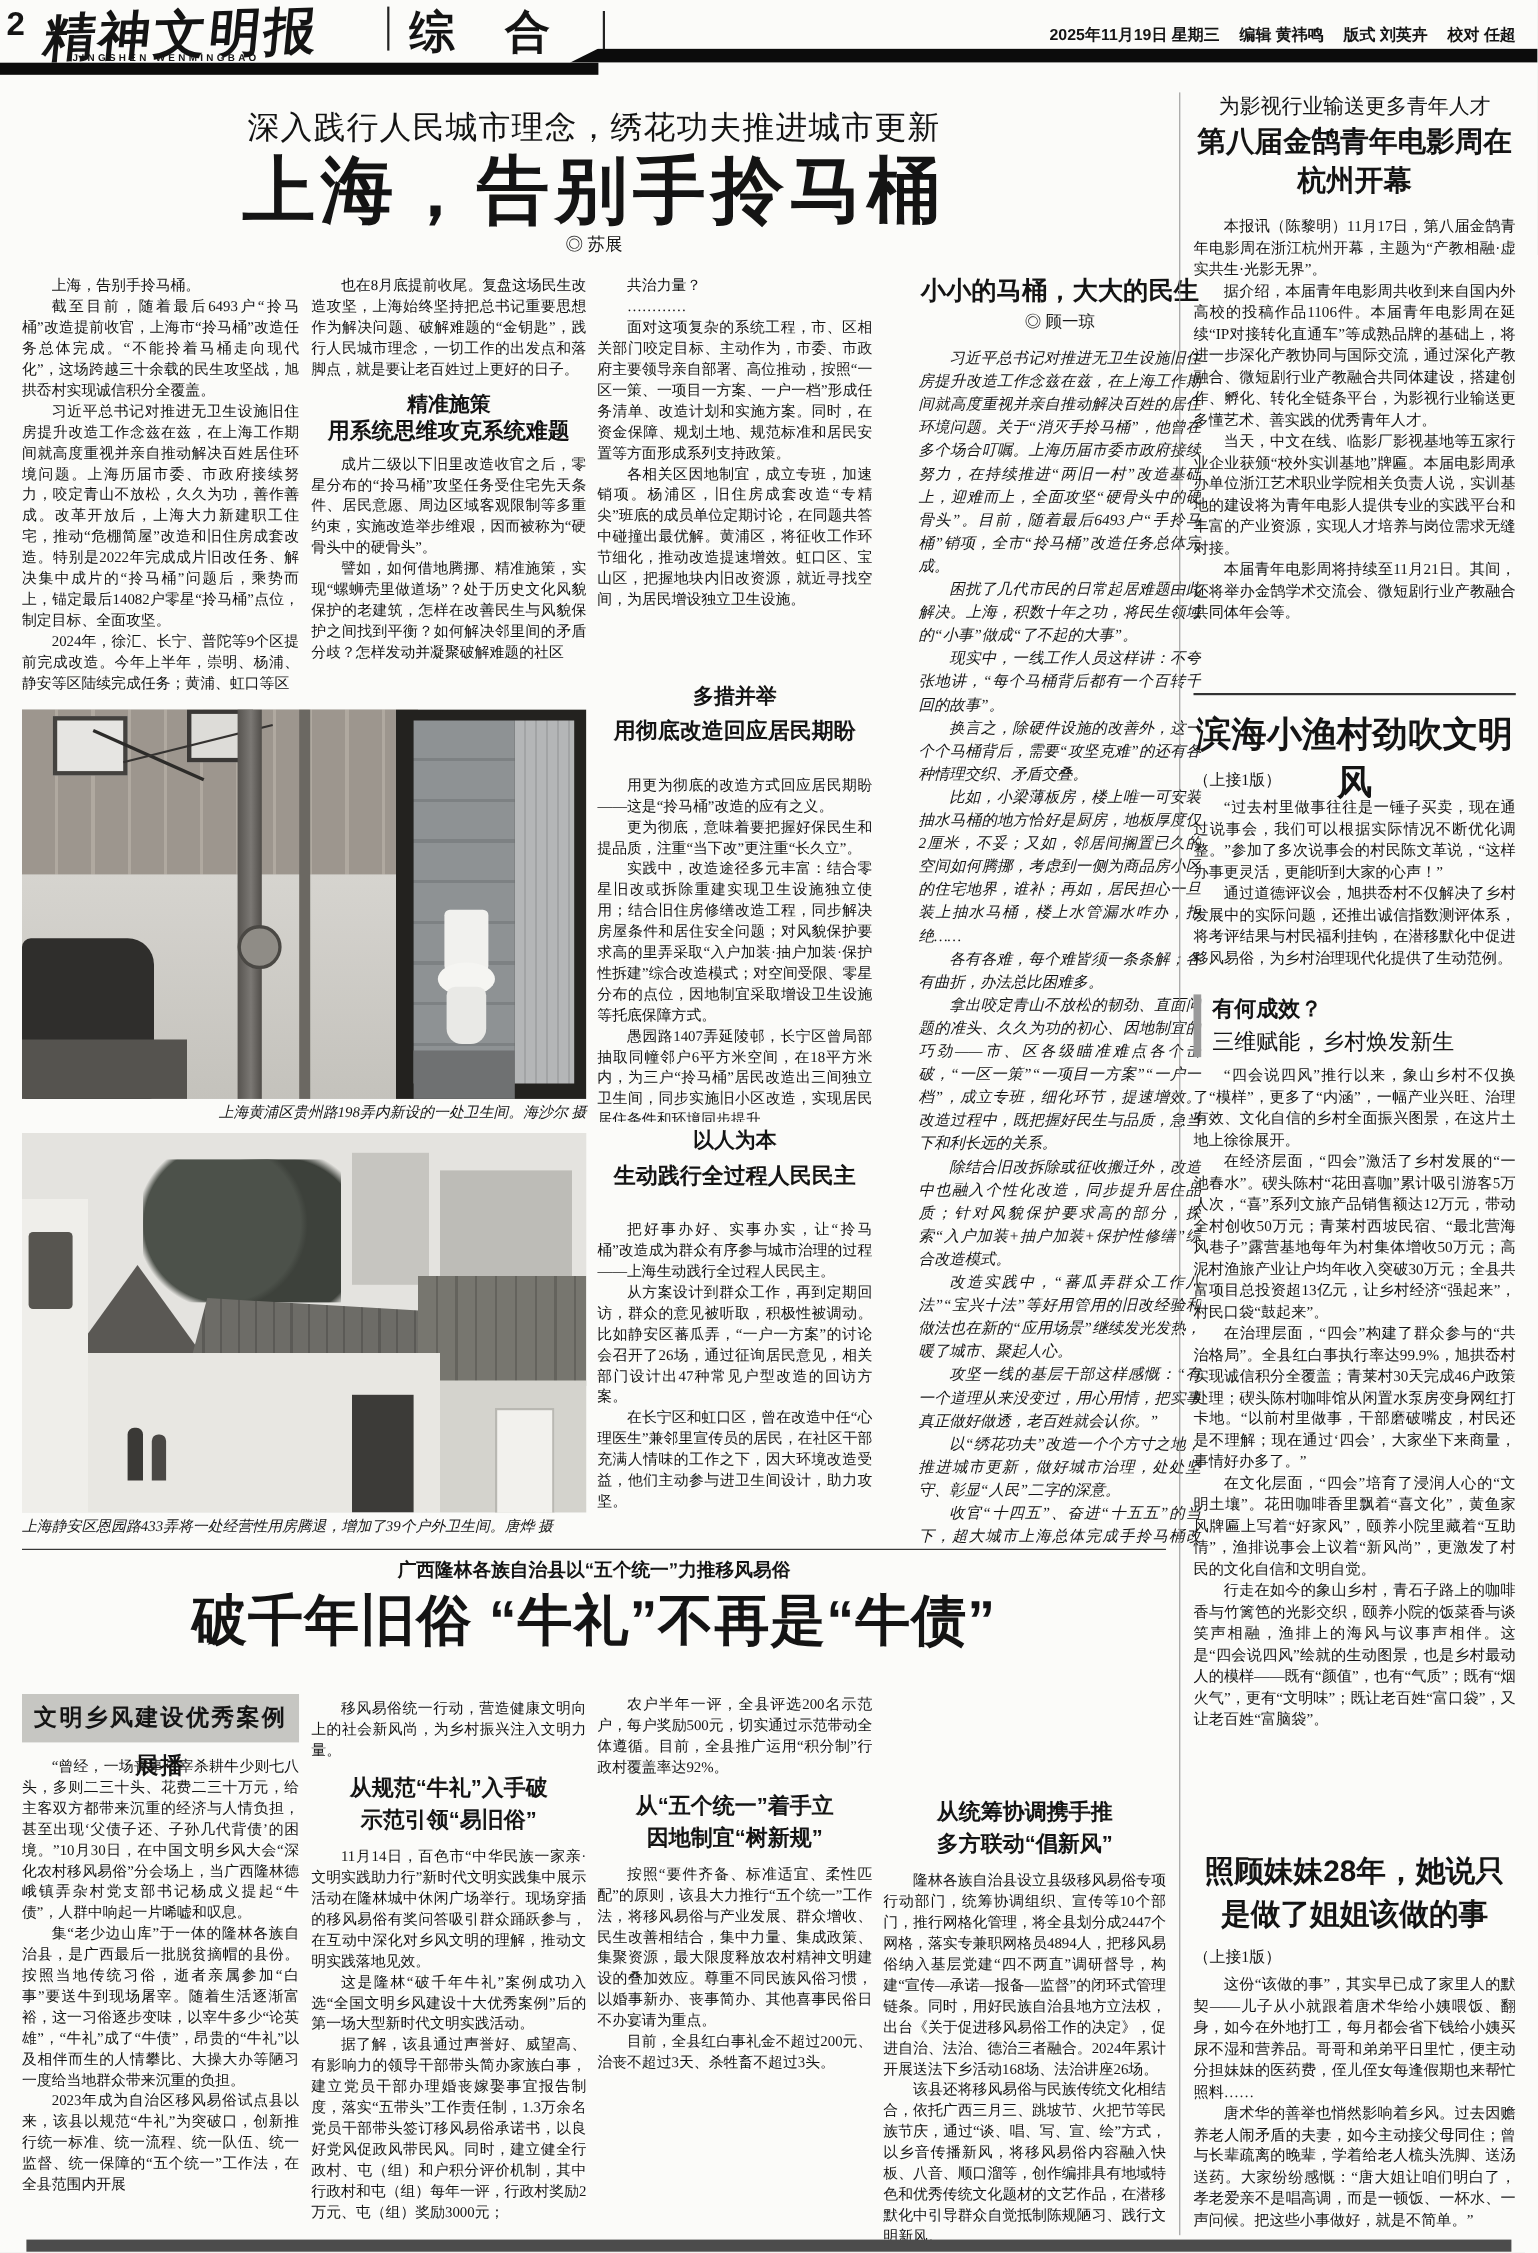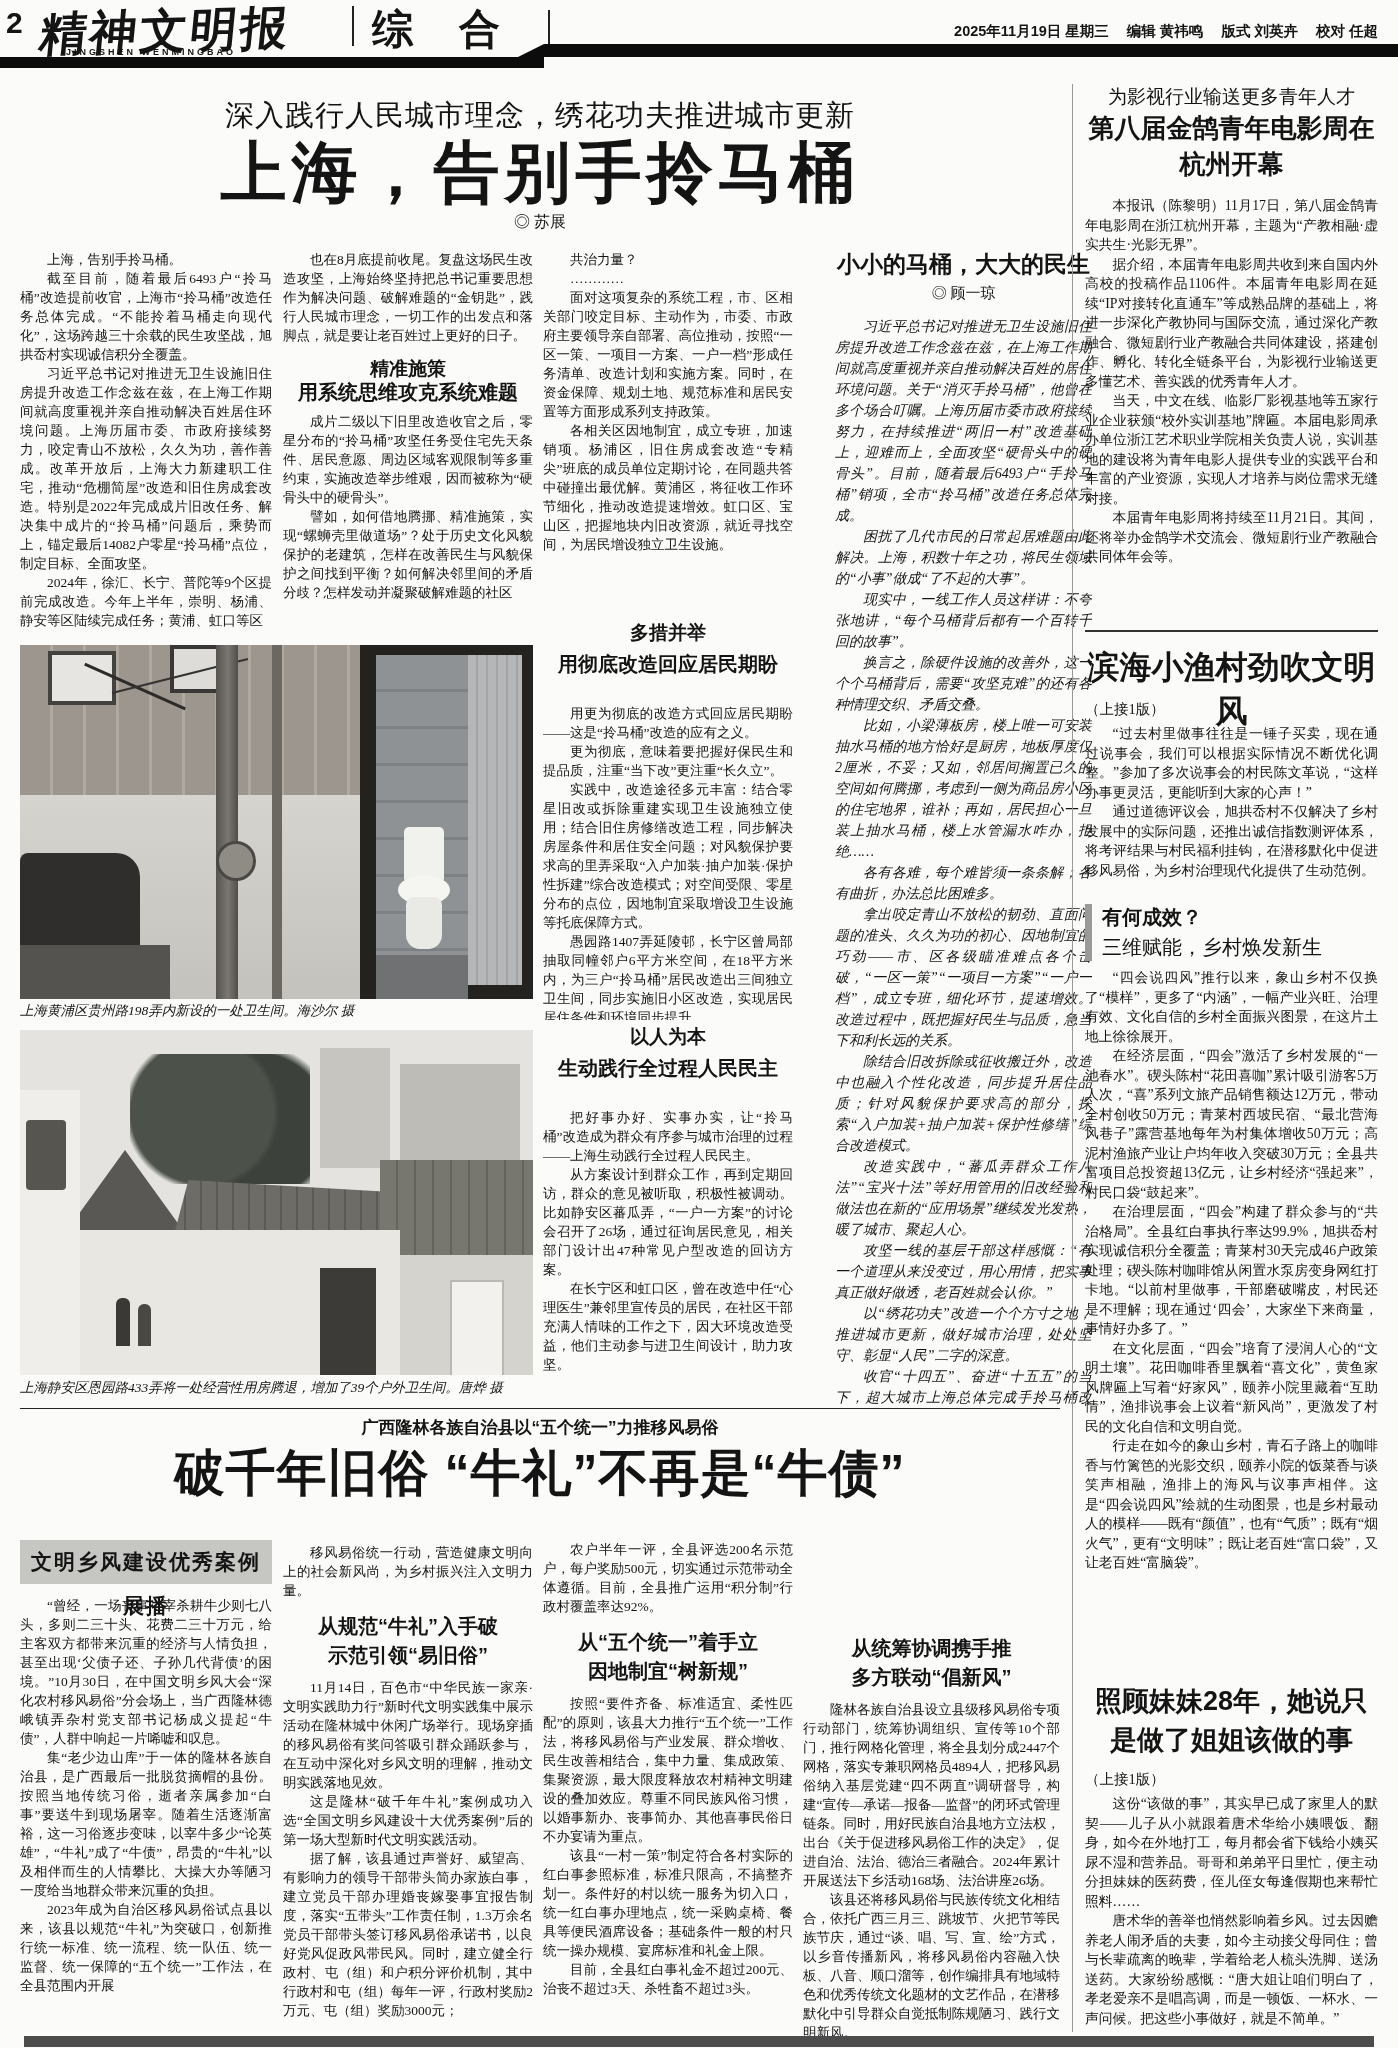--- a/index.html
+++ b/index.html
@@ -113,21 +113,21 @@
     <div class="ph" style="left:0;top:208px;width:120px;height:146px;background:#2f2e2c;border-radius:8px 24px 4px 4px;"></div>
     <div class="ph" style="left:0;top:300px;width:150px;height:54px;background:#55534f;"></div>
     <div class="ph" style="left:340px;top:0;width:173px;height:354px;background:#23221f;"></div>
     <div class="ph" style="left:356px;top:10px;width:92px;height:330px;background:repeating-linear-gradient(0deg,#8e9294 0 34px,#7d8183 34px 37px);"></div>
     <div class="ph" style="left:448px;top:10px;width:54px;height:330px;background:repeating-linear-gradient(90deg,#b4b6b7 0 8px,#a2a4a5 8px 10px);"></div>
     <div class="ph" style="left:384px;top:182px;width:40px;height:56px;background:#f1f1ee;border-radius:5px;"></div>
     <div class="ph" style="left:378px;top:230px;width:52px;height:30px;background:#f5f5f2;border-radius:50%;"></div>
     <div class="ph" style="left:386px;top:252px;width:36px;height:52px;background:#e9e9e6;border-radius:8px 8px 14px 14px;"></div>
     <div class="ph" style="left:356px;top:310px;width:92px;height:44px;background:#6f7172;"></div>
   </div>
-  <div class="caption" style="left:20px;top:1002px;width:513px;">上海黄浦区贵州路198弄内新设的一处卫生间。海沙尔 摄</div>
+  <div class="caption" style="left:20px;top:1002px;width:513px;text-align:right;">上海黄浦区贵州路198弄内新设的一处卫生间。海沙尔 摄</div>
 
   <div class="photo" style="left:20px;top:1030px;width:513px;height:345px;background:#e4e3df;">
     <div class="ph" style="left:300px;top:18px;width:70px;height:120px;background:#c6c5c0;"></div>
     <div class="ph" style="left:380px;top:34px;width:120px;height:110px;background:#bdbcb7;"></div>
     <div class="ph" style="left:110px;top:24px;width:180px;height:130px;background:radial-gradient(circle at 40% 45%,#4c514a 0 55%,transparent 60%),radial-gradient(circle at 70% 55%,#3d413b 0 50%,transparent 56%);"></div>
     <div class="ph" style="left:40px;top:120px;width:130px;height:90px;background:#5a5854;clip-path:polygon(0 100%,50% 0,100% 100%);"></div>
     <div class="ph" style="left:150px;top:150px;width:230px;height:70px;background:repeating-linear-gradient(90deg,#6d6c67 0 14px,#5b5a56 14px 16px);clip-path:polygon(0 100%,8% 0,100% 18%,100% 100%);"></div>
     <div class="ph" style="left:360px;top:130px;width:153px;height:100px;background:repeating-linear-gradient(90deg,#77766f 0 16px,#64635d 16px 18px);"></div>
     <div class="ph" style="left:60px;top:200px;width:320px;height:145px;background:#e8e7e2;"></div>
     <div class="ph" style="left:380px;top:225px;width:133px;height:120px;background:#d4d3cd;"></div>
@@ -217,21 +217,20 @@
   <div class="col" style="left:543px;top:1540px;width:250px;height:492px;">
     <div class="paras">
         <p>农户半年一评，全县评选200名示范户，每户奖励500元，切实通过示范带动全体遵循。目前，全县推广运用“积分制”行政村覆盖率达92%。</p>
       </div>
     <div class="bsub">
       <div>从“五个统一”着手立</div>
       <div>因地制宜“树新规”</div>
     </div>
     <div class="paras">
         <p>按照“要件齐备、标准适宜、柔性匹配”的原则，该县大力推行“五个统一”工作法，将移风易俗与产业发展、群众增收、民生改善相结合，集中力量、集成政策、集聚资源，最大限度释放农村精神文明建设的叠加效应。尊重不同民族风俗习惯，以婚事新办、丧事简办、其他喜事民俗日不办宴请为重点。</p>
-        <p>该县“一村一策”制定符合各村实际的红白事参照标准，标准只限高，不搞整齐划一。条件好的村以统一服务为切入口，统一红白事办理地点，统一采购桌椅、餐具等便民酒席设备；基础条件一般的村只统一操办规模、宴席标准和礼金上限。</p>
         <p>目前，全县红白事礼金不超过200元、治丧不超过3天、杀牲畜不超过3头。</p>
       </div>
   </div>
 
   <div class="col" style="left:803px;top:1632px;width:257px;height:492px;">
     <div class="bsub" style="margin-top:2px;">
       <div>从统筹协调携手推</div>
       <div>多方联动“倡新风”</div>
     </div>
     <div class="paras">

